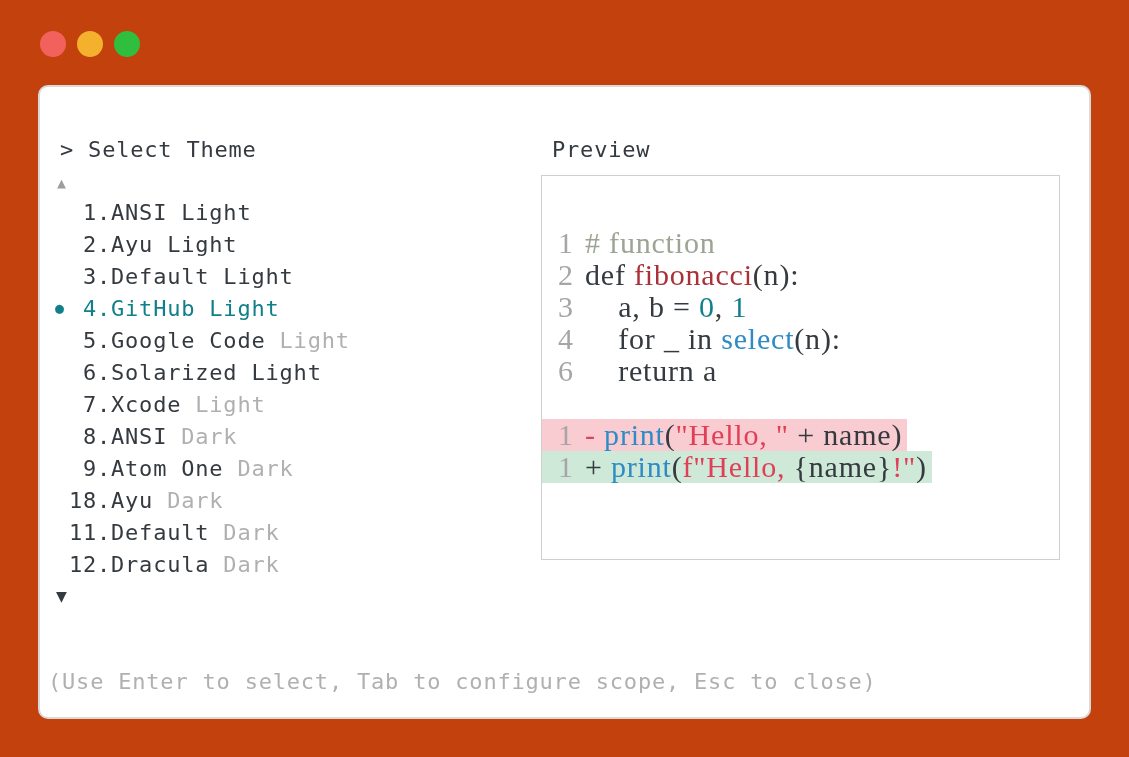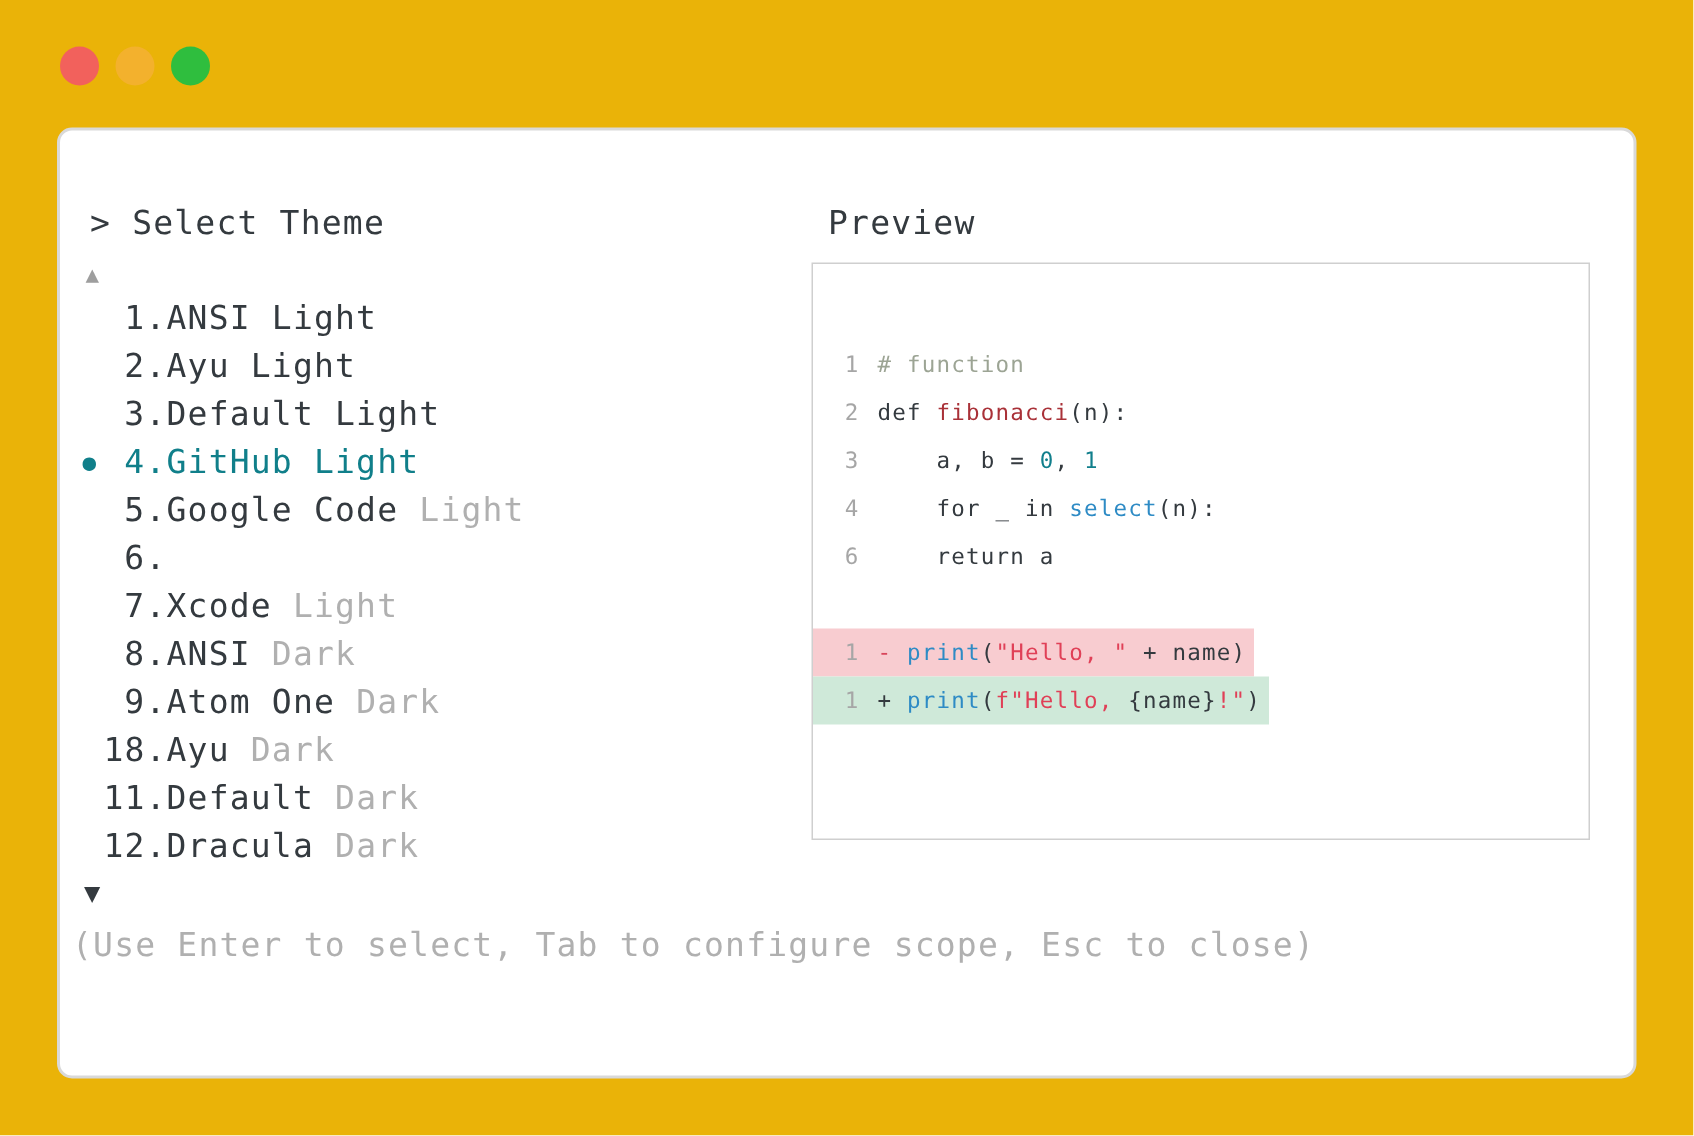--- a/index.html
+++ b/index.html
@@ -1,18 +1,18 @@
 <!DOCTYPE html>
 <html style="--text: #343a3f; --muted: #b0b0b0; --linenum: #a6a6a6; --accent: #107f8a; --comment: #9ca494; --func: #a93138; --number: #117f8c; --builtin: #2e8bc5; --string: #e04057; --diff-minus: #d8455a; --removed-bg: #f8ccd0; --added-bg: #cfe9d9; --border: #d9d9d9; --preview-border: #cfcfcf; --arrow-up: #9e9e9e;"><head>
 <meta charset="utf-8">
 <style>
   * { margin:0; padding:0; box-sizing:border-box; }
   html,body { background:#ffffff; }
   .desktop {
-    position:relative; width:1129px; height:757px; background:#eab308;
+    position:relative; width:1129px; height:757px; background:#c2410c;
     font-family:"DejaVu Sans Mono","Liberation Mono",monospace; overflow:hidden;
   }
   .traffic-lights { position:absolute; left:40px; top:31px; display:flex; gap:11px; }
   .tl { width:26px; height:26px; border-radius:50%; display:inline-block; cursor:pointer; }
 
   .panel {
     position:absolute; left:38px; top:85px; width:1053px; height:634px;
     border:2px solid var(--border); border-radius:10px; background:#ffffff;
   }
   .mono22 { font-size:22px; letter-spacing:0.8px; line-height:32px; white-space:pre; }
@@ -24,28 +24,28 @@
   .scroll-down { position:absolute; left:16px; top:493px; font-size:18px; line-height:32px; color:var(--text); cursor:pointer; }
 
   .theme-list { position:absolute; left:0; top:109px; width:490px; }
   .theme-row { display:flex; height:32px; align-items:center; font-size:22px; letter-spacing:0.8px; cursor:pointer; }
   .theme-row .bullet { width:14px; margin-left:15px; font-size:15px; color:var(--accent); flex:0 0 auto; }
   .theme-row .num { width:42px; text-align:right; color:var(--text); flex:0 0 auto; white-space:pre; }
   .theme-row .name { color:var(--text); white-space:pre; }
   .theme-row .muted-part { color:var(--muted); }
   .theme-row.selected .num, .theme-row.selected .name { color:var(--accent); }
 
-  .help { position:absolute; left:8px; top:528px; color:var(--muted);text-align:right; }
+  .help { position:absolute; left:8px; top:579px; color:var(--muted);text-align:right; }
 
   .preview-box {
     position:absolute; left:501px; top:88px; width:519px; height:385px;
     border:1.5px solid var(--preview-border); background:#ffffff;
   }
   .code-lines { position:absolute; left:0; top:51px; width:100%; }
-  .code-row { height:32px; line-height:32px; font-size:15px; letter-spacing:0.8px; white-space:pre; }
+  .code-row { height:32px; line-height:32px; font-size:30px; letter-spacing:0.8px; white-space:pre;font-family:Liberation Serif, serif; }
   .chip { display:inline-block; height:32px; padding-left:16px; padding-right:5px; }
   .chip.removed { background:var(--removed-bg); }
   .chip.added { background:var(--added-bg); }
   .ln { display:inline-block; width:15px; text-align:right; margin-right:12px; color:var(--linenum); }
   .c-text { color:var(--text); }
   .c-comment { color:var(--comment); }
   .c-func { color:var(--func); }
   .c-number { color:var(--number); }
   .c-builtin { color:var(--builtin); }
   .c-string { color:var(--string); }
@@ -91,20 +91,21 @@
           <span class="name">GitHub Light</span>
         </div>
         <div class="theme-row">
           <span class="bullet"></span>
           <span class="num">5.</span>
           <span class="name">Google Code<span class="muted-part"> Light</span></span>
         </div>
         <div class="theme-row">
           <span class="bullet"></span>
           <span class="num">6.</span>
+          <span class="name">Solarized Light</span>
         </div>
         <div class="theme-row">
           <span class="bullet"></span>
           <span class="num">7.</span>
           <span class="name">Xcode<span class="muted-part"> Light</span></span>
         </div>
         <div class="theme-row">
           <span class="bullet"></span>
           <span class="num">8.</span>
           <span class="name">ANSI<span class="muted-part"> Dark</span></span>

